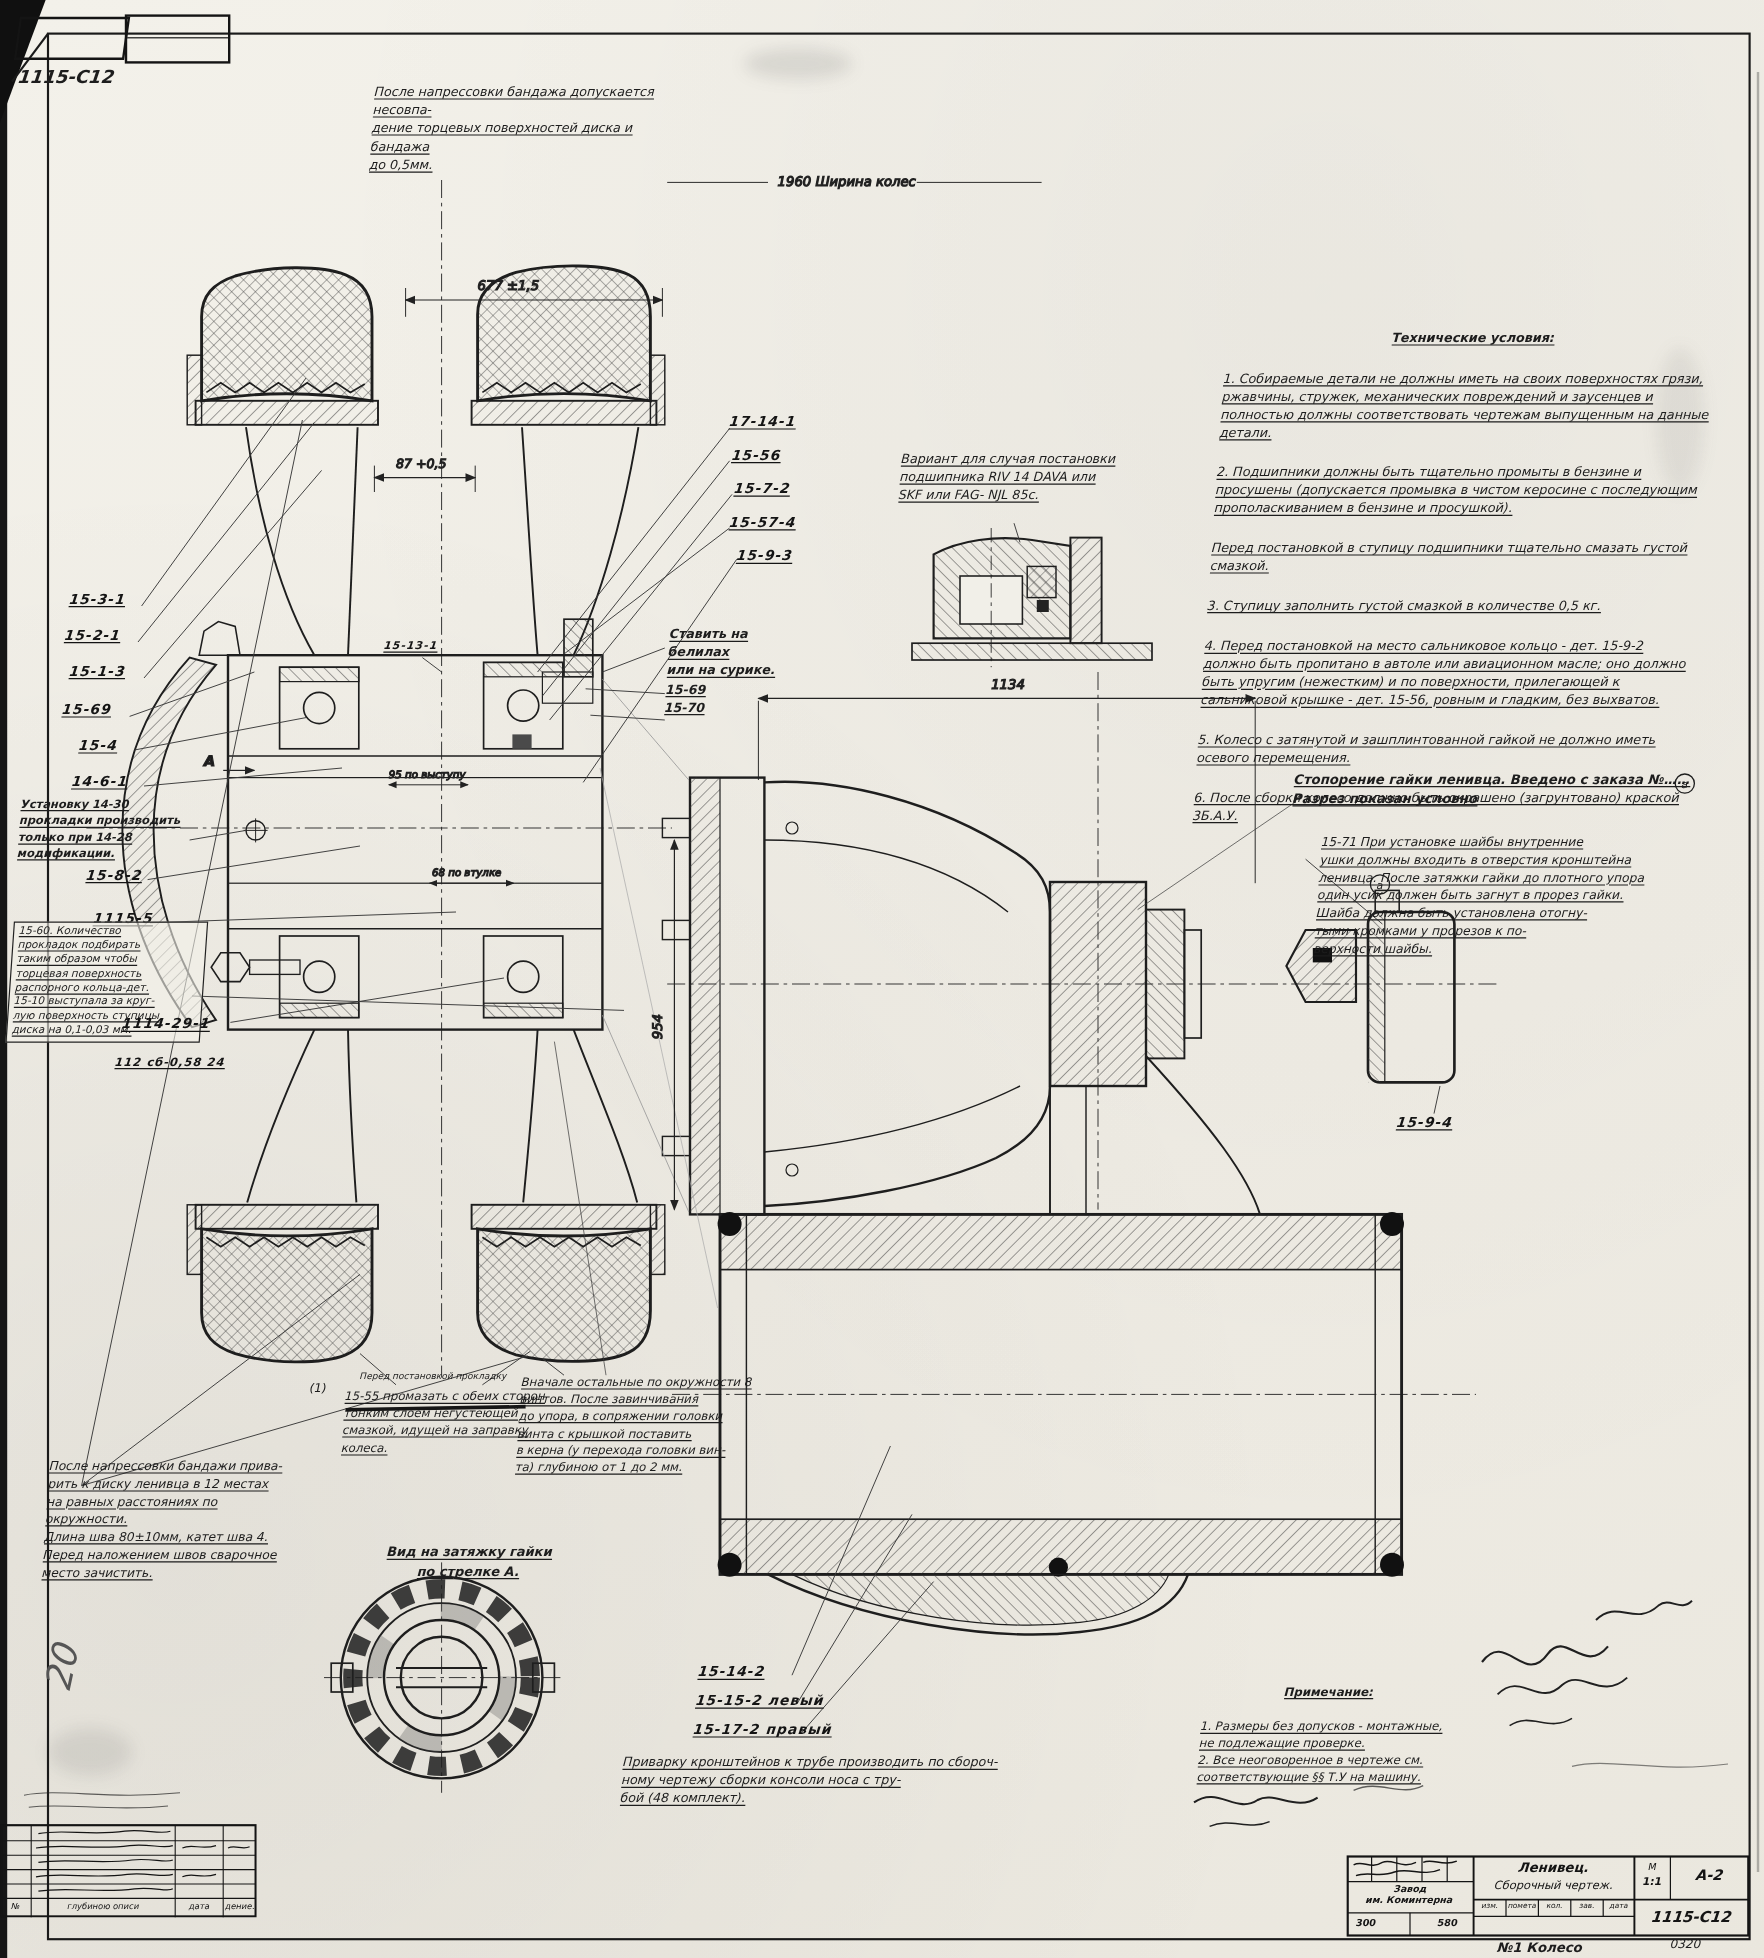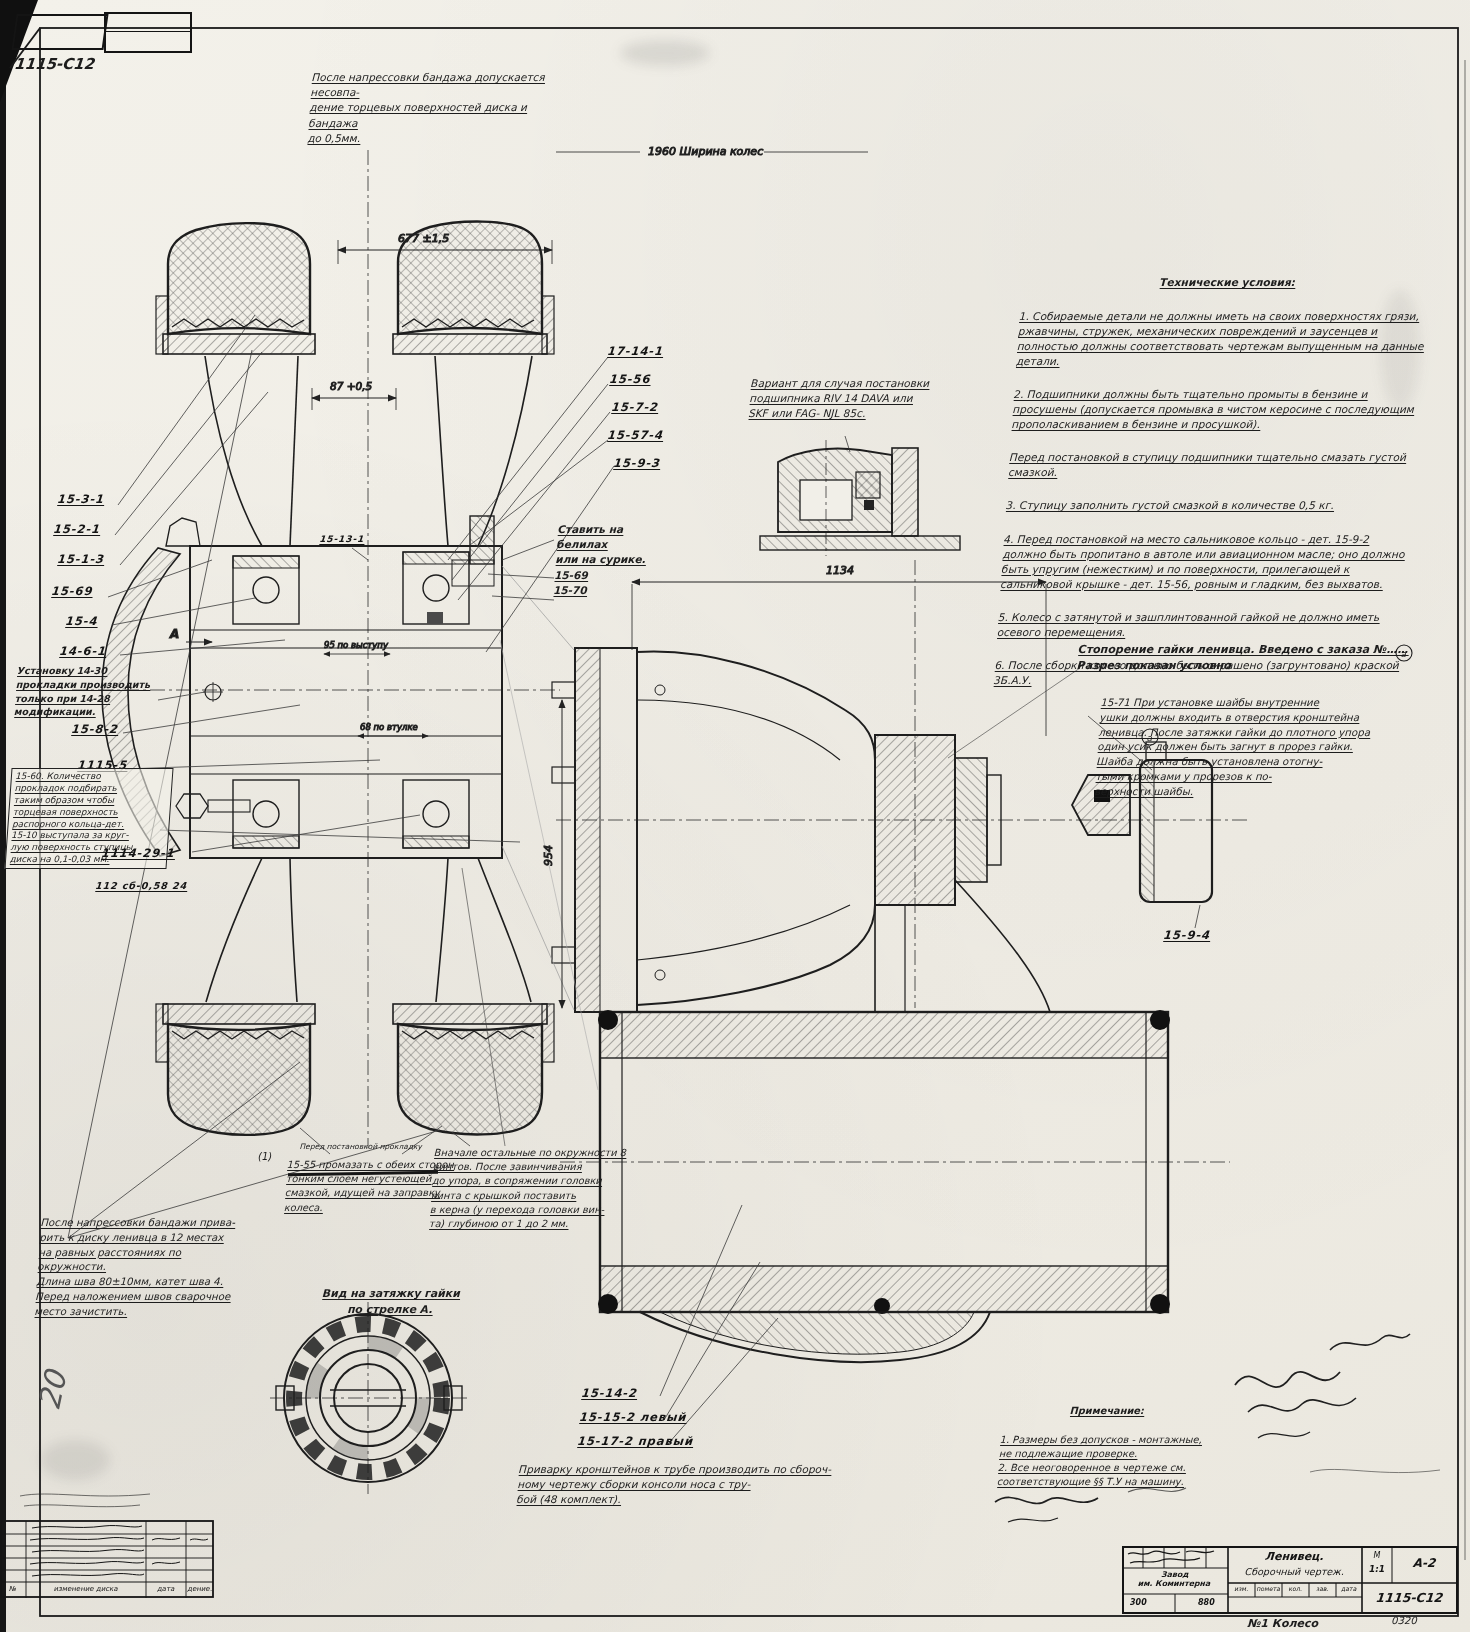--- a/index.html
+++ b/index.html
@@ -423,21 +423,21 @@
   </svg>
   <div class="lbl ctr" style="left:106px;top:4px;width:134px;font-size:11px;font-weight:700;transform:skewX(-6deg);">Ленивец.</div>
   <div class="lbl ctr" style="left:106px;top:20px;width:134px;font-size:9.5px;transform:skewX(-6deg);">Сборочный чертеж.</div>
   <div class="lbl ctr" style="left:240px;top:5px;width:30px;font-size:8px;">М</div>
   <div class="lbl ctr" style="left:240px;top:18px;width:30px;font-size:9px;font-weight:700;">1:1</div>
   <div class="lbl ctr" style="left:270px;top:10px;width:66px;font-size:12px;font-weight:700;transform:skewX(-8deg);">А-2</div>
   <div class="lbl ctr" style="left:240px;top:44px;width:96px;font-size:12.5px;font-weight:700;transform:skewX(-8deg);">1115-С12</div>
   <div class="lbl ctr" style="left:2px;top:24px;width:102px;font-size:7.8px;font-weight:700;transform:skewX(-6deg);">Завод
 им. Коминтерна</div>
   <div class="lbl" style="left:8px;top:52px;font-size:8px;font-weight:700;">300</div>
-  <div class="lbl" style="left:76px;top:52px;font-size:8px;font-weight:700;">880</div>
+  <div class="lbl" style="left:76px;top:52px;font-size:8px;font-weight:700;">580</div>
   <div class="lbl ctr" style="left:106px;top:39px;width:27px;font-size:6.2px;">изм.</div>
   <div class="lbl ctr" style="left:133px;top:39px;width:27px;font-size:6.2px;">помета</div>
   <div class="lbl ctr" style="left:160px;top:39px;width:27px;font-size:6.2px;">кол.</div>
   <div class="lbl ctr" style="left:187px;top:39px;width:27px;font-size:6.2px;">зав.</div>
   <div class="lbl ctr" style="left:214px;top:39px;width:26px;font-size:6.2px;">дата</div>
 </div>
 <div class="n" style="left:1248px;top:1616px;font-size:11px;font-weight:700;">№1 Колесо</div>
 <div class="n" style="left:1392px;top:1614px;font-size:10px;">0320</div>
 
 <div class="tb" style="left:0px;top:1520px;width:214px;height:78px;">
@@ -456,18 +456,18 @@
       <path d="M30,20 C54,16 80,22 108,18 C124,16 136,21 144,18" stroke-width="1"></path>
       <path d="M32,32 C56,28 82,34 110,30 C126,28 138,33 144,30" stroke-width="1"></path>
       <path d="M30,44 C52,40 78,46 106,42 C122,40 136,45 144,42" stroke-width="1"></path>
       <path d="M32,56 C56,52 84,58 112,54 C128,52 140,57 144,54" stroke-width="1"></path>
       <path d="M152,20 C160,16 168,22 180,18" stroke-width="1"></path>
       <path d="M152,44 C160,40 168,46 180,42" stroke-width="1"></path>
       <path d="M190,20 C196,17 202,22 208,19" stroke-width="1"></path>
     </g>
   </svg>
   <div class="lbl ctr" style="left:0px;top:65px;width:26px;font-size:7px;">№</div>
-  <div class="lbl ctr" style="left:26px;top:65px;width:120px;font-size:7px;">изменение диска</div>
+  <div class="lbl ctr" style="left:26px;top:65px;width:120px;font-size:7px;">глубиною описи</div>
   <div class="lbl ctr" style="left:146px;top:65px;width:40px;font-size:7px;">дата</div>
   <div class="lbl ctr" style="left:186px;top:65px;width:28px;font-size:7px;">дение.</div>
 </div>
 
 </div>
 
 </body></html>

